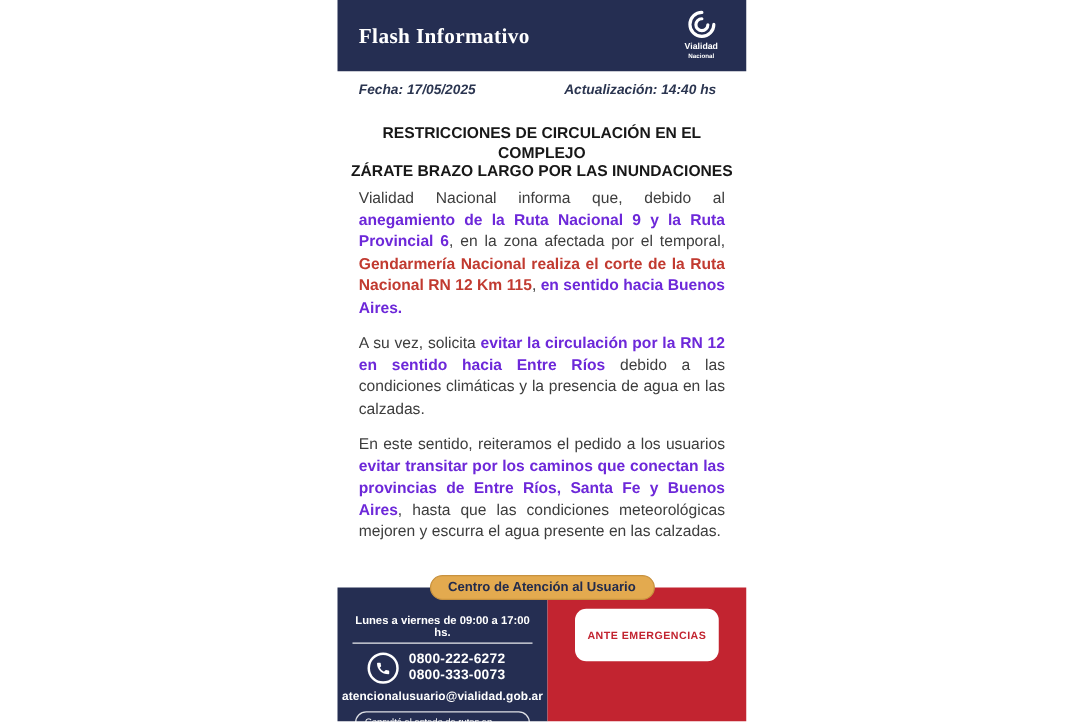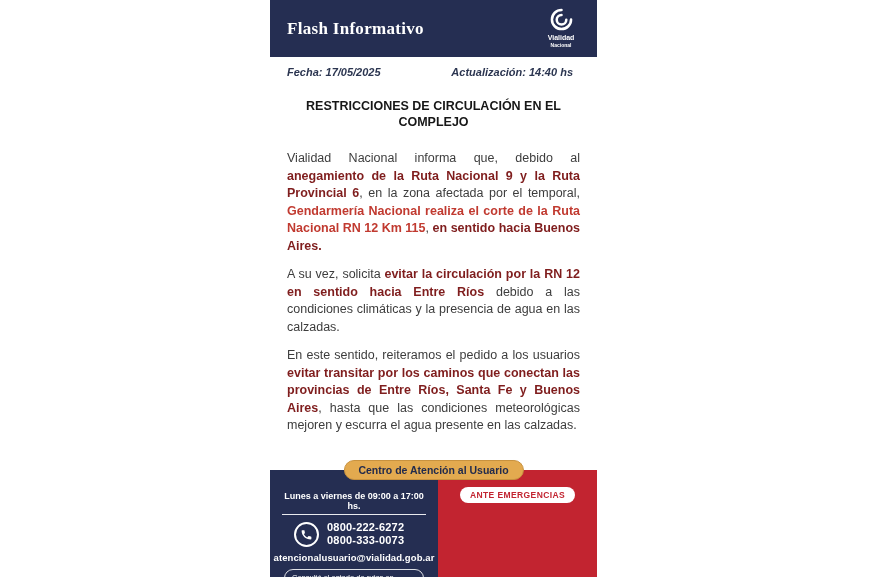--- a/index.html
+++ b/index.html
@@ -25,21 +25,21 @@
 
   
   .headline { position:absolute; top:99px; left:0; width:327px; text-align:center;
               font-size:12.5px; line-height:15.5px; font-weight:700; color:#171717; }
 
   
   .bodytext { position:absolute; top:150px; left:17px; width:293px;
               text-align:justify; font-size:12.5px; line-height:17.5px; color:#3d3d3d; }
   .bodytext p { margin-bottom:11px; }
   .seg-normal { font-weight:400; }
-  .seg-bold { font-weight:700; color:#7f1d1d; }
+  .seg-bold { font-weight:700; color:#6d28d9; }
   .seg-red-bold { font-weight:700; color:var(--red_text,#c13a30); }
 
   
   .ftr { position:absolute; left:0; top:470px; width:327px; height:107px; display:flex; }
   .f-left  { width:168px; height:107px; background:var(--navy,#252e52); position:relative; }
   .f-right { width:159px; height:107px; background:var(--red,#c22430); position:relative; }
   .badge { position:absolute; left:50%; transform:translateX(-50%); top:-10px; z-index:3;
            background:var(--gold,#e3aa4f); border:1px solid #c8923f; color:#222b4c;
            font-size:10.5px; font-weight:700; padding:3px 14px; border-radius:11px;
            white-space:nowrap; }
@@ -53,21 +53,21 @@
   .phone-numbers { margin-left:8px; color:#fff; font-weight:700; font-size:11px;
                    line-height:13px; letter-spacing:.2px; }
   .email { text-align:center; color:#fff; font-size:9.5px; font-weight:600;
            margin-top:5px; letter-spacing:.1px; }
   .roads-box { margin:6px auto 0; width:140px; border:1px solid rgba(255,255,255,.85);
                border-radius:9px; padding:3px 7px; color:#fff; font-size:7.5px;
                line-height:9.5px; text-align:left; }
 
   .emerg-badge { margin:17px auto 0; width:fit-content; background:#fff;
                  color:var(--red,#c22430); font-weight:800; font-size:8.5px;
-                 padding:3px 10px; border-radius:9px; letter-spacing:.4px; }
+                 padding:16px 10px; border-radius:9px; letter-spacing:.4px; }
   .right-row { display:flex; margin-top:7px; padding-left:13px; }
   .clock { width:57px; height:57px; border:3px dashed #fff; border-radius:50%;
            position:relative; display:flex; flex-direction:column; align-items:center;
            justify-content:center; color:#fff; flex:0 0 auto; }
   .clock .handset { position:absolute; left:-5px; bottom:0px; }
   .att-label { font-size:5.5px; font-weight:700; letter-spacing:.3px; margin-left:10px; }
   .att-247 { font-size:13.5px; font-weight:800; margin-left:10px; line-height:14px; }
   .contact { margin-left:9px; margin-top:2px; color:#fff; }
   .c-label { color:var(--tan,#e59d62); font-size:8px; font-weight:700; }
   .c-strong { font-weight:800; font-size:9.5px; line-height:11px; letter-spacing:.2px; }
@@ -92,20 +92,21 @@
       </div>
     </header>
 
     <div class="meta">
       <span>Fecha: 17/05/2025</span>
       <span>Actualización: 14:40 hs</span>
     </div>
 
     <h2 class="headline">
       <span>RESTRICCIONES DE CIRCULACIÓN EN EL COMPLEJO</span><br>
+      <span>ZÁRATE BRAZO LARGO POR LAS INUNDACIONES</span>
     </h2>
 
     <div class="bodytext">
       <p><span class="seg-normal">Vialidad Nacional informa que, debido al </span><span class="seg-bold">anegamiento de la Ruta Nacional 9 y la Ruta Provincial 6</span><span class="seg-normal">, en la zona afectada por el temporal, </span><span class="seg-red-bold">Gendarmería Nacional realiza el corte de la Ruta Nacional RN 12 Km 115</span><span class="seg-normal">, </span><span class="seg-bold">en sentido hacia Buenos Aires.</span></p>
       <p><span class="seg-normal">A su vez, solicita </span><span class="seg-bold">evitar la circulación por la RN 12 en sentido hacia Entre Ríos</span><span class="seg-normal"> debido a las condiciones climáticas y la presencia de agua en las calzadas.</span></p>
       <p><span class="seg-normal">En este sentido, reiteramos el pedido a los usuarios </span><span class="seg-bold">evitar transitar por los caminos que conectan las provincias de Entre Ríos, Santa Fe y Buenos Aires</span><span class="seg-normal">, hasta que las condiciones meteorológicas mejoren y escurra el agua presente en las calzadas.</span></p>
     </div>
 
     <footer class="ftr">
       <div class="badge">Centro de Atención al Usuario</div>

